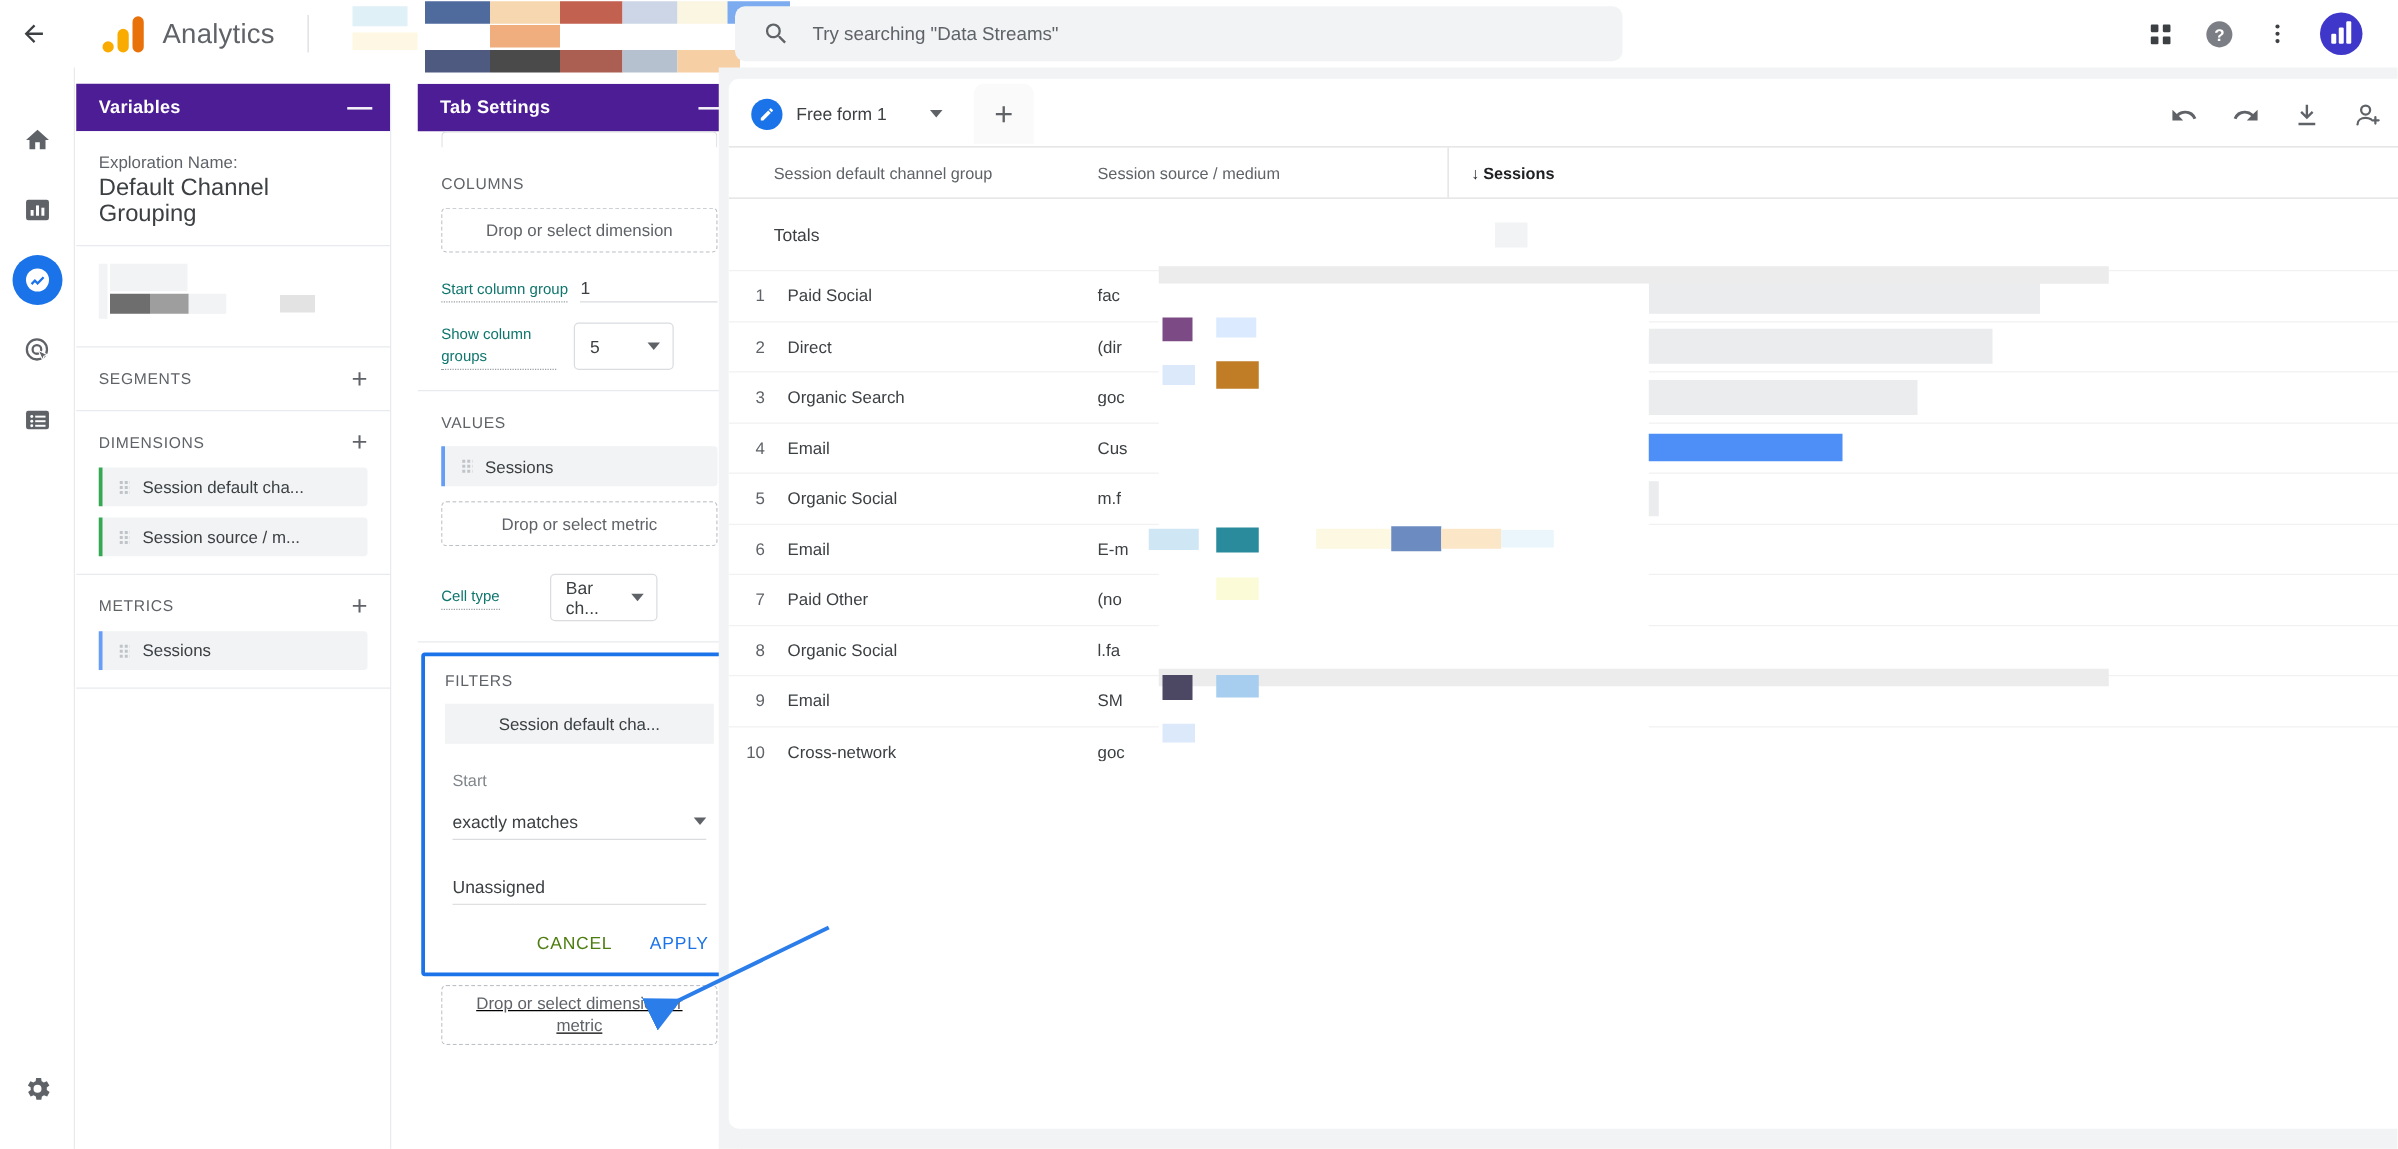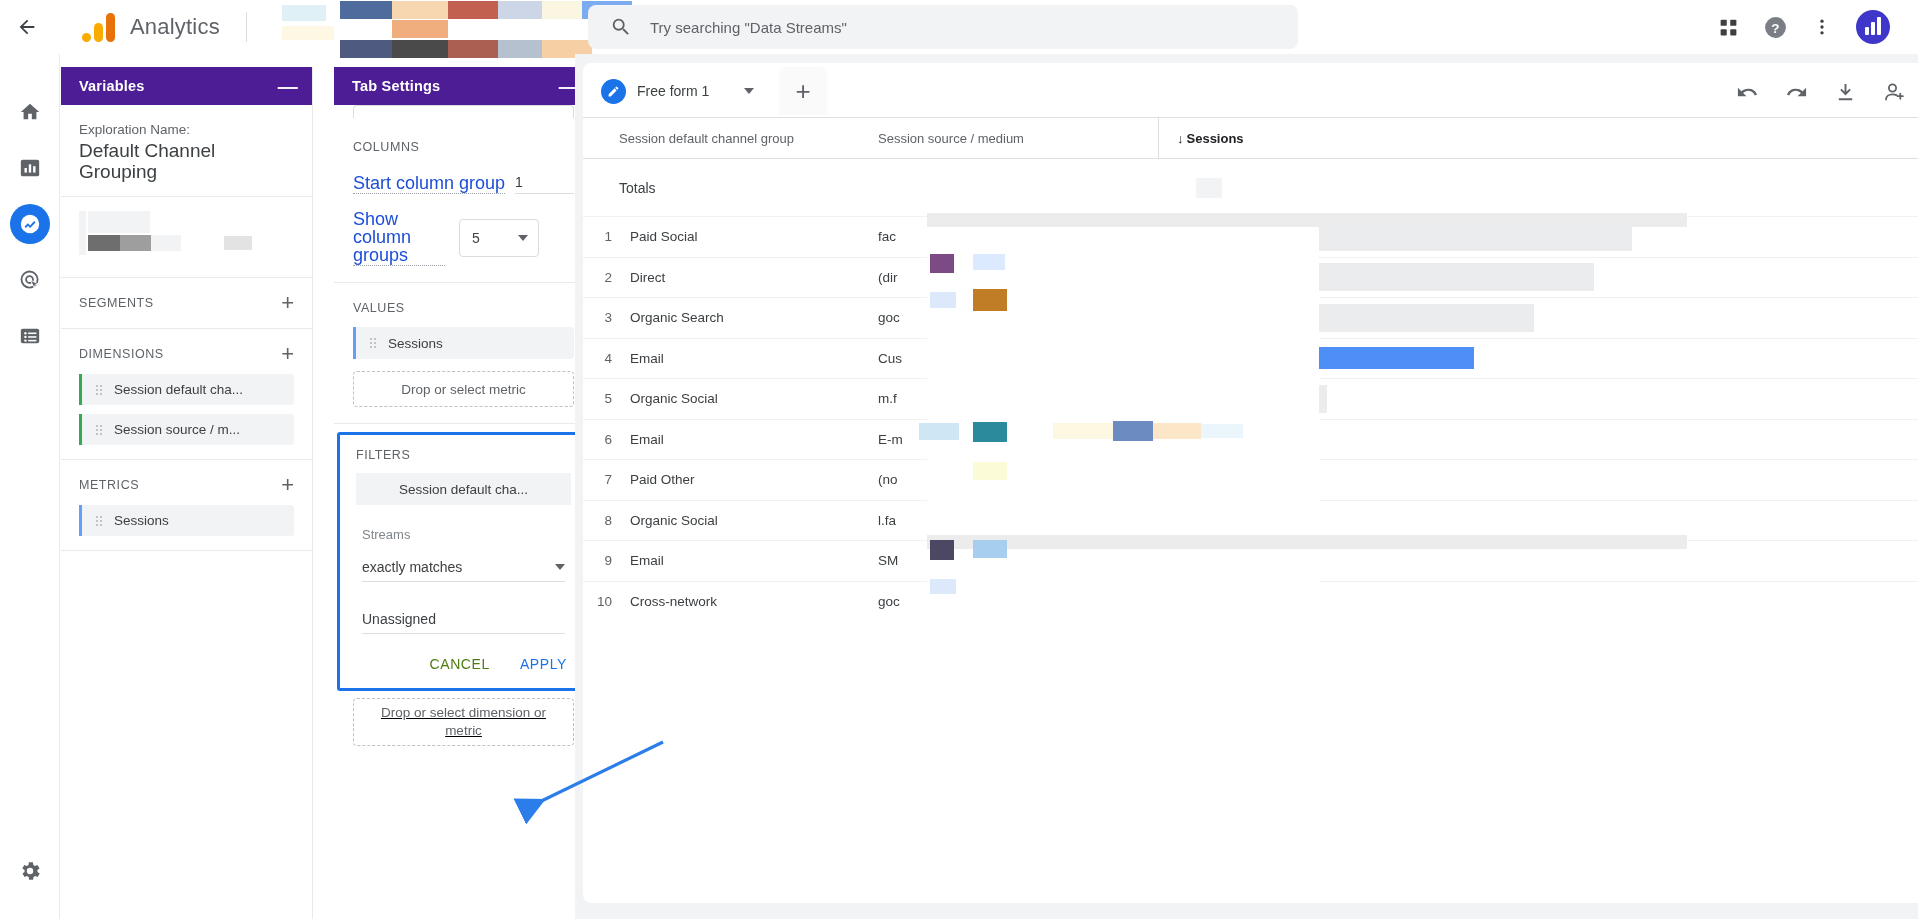--- a/index.html
+++ b/index.html
@@ -132,21 +132,21 @@
     height: 13px; border: 1px solid #dadce0; border-bottom: none;
     border-radius: 4px 4px 0 0; margin: 0 19px;
   }
   .drop-zone {
     height: 36px; border: 1px dashed #bdc1c6; border-radius: 4px;
     display: flex; align-items: center; justify-content: center;
     font-size: 13.5px; color: #5f6368; cursor: pointer; margin-top: 12px;
   }
   .row-inline { display: flex; align-items: flex-end; gap: 10px; margin-top: 20px; }
   .dotted-lbl {
-    font-size: 18px; color: #1d4ed8; border-bottom: 1px dotted #9aa0a6;
+    font-size: 12px; color: #0f766e; border-bottom: 1px dotted #9aa0a6;
     line-height: 17px; padding-bottom: 1px;
   }
   .num-underline {
     flex: 1; font-size: 14px; color: #3c4043; border-bottom: 1px solid #dadce0;
     padding-bottom: 3px; cursor: text;
   }
   .select-box {
     width: 80px; height: 38px; border: 1px solid #dadce0; border-radius: 4px;
     display: flex; align-items: center; justify-content: space-between;
     padding: 0 10px 0 12px; font-size: 14px; color: #3c4043; cursor: pointer;
@@ -443,46 +443,54 @@
 <div class="tabsettings">
   <div class="panel-head">
     <span>Tab Settings</span>
     <span class="minus">—</span>
   </div>
   <div class="ts-body">
     <div class="cut-chip"></div>
 
     <div class="ts-sec" style="padding-top:22px;">
       <div class="sec-title">COLUMNS</div>
+      <div class="drop-zone">Drop or select dimension</div>
       <div class="row-inline">
         <span class="dotted-lbl">Start column group</span>
         <span class="num-underline">1</span>
       </div>
       <div class="row-inline" style="align-items:center;gap:14px;margin-top:16px;">
         <span class="dotted-lbl" style="max-width:92px;display:inline-block;line-height:18px;">Show column groups</span>
         <span class="select-box">
           <span>5</span>
           <span class="caret"></span>
         </span>
       </div>
     </div>
 
     <div class="ts-sec">
       <div class="sec-title">VALUES</div>
       <div class="chip blue" style="margin-top:12px;height:32px;">
         <span class="grip"></span>
         <span>Sessions</span>
       </div>
       <div class="drop-zone">Drop or select metric</div>
+      <div class="row-inline" style="align-items:center;gap:40px;margin-top:22px;">
+        <span class="dotted-lbl">Cell type</span>
+        <span class="select-box" style="width:86px;">
+          <span>Bar ch...</span>
+          <span class="caret"></span>
+        </span>
+      </div>
     </div>
 
     <div class="filters-card">
       <div class="sec-title">FILTERS</div>
       <div class="filter-dim">Session default cha...</div>
-      <div class="filter-sub">Streams</div>
+      <div class="filter-sub">Start</div>
       <div class="filter-select">
         <span>exactly matches</span>
         <span class="caret"></span>
       </div>
       <div class="filter-value">Unassigned</div>
       <div class="filter-actions">
         <span class="btn-text btn-cancel">CANCEL</span>
         <span class="btn-text btn-apply">APPLY</span>
       </div>
     </div>

